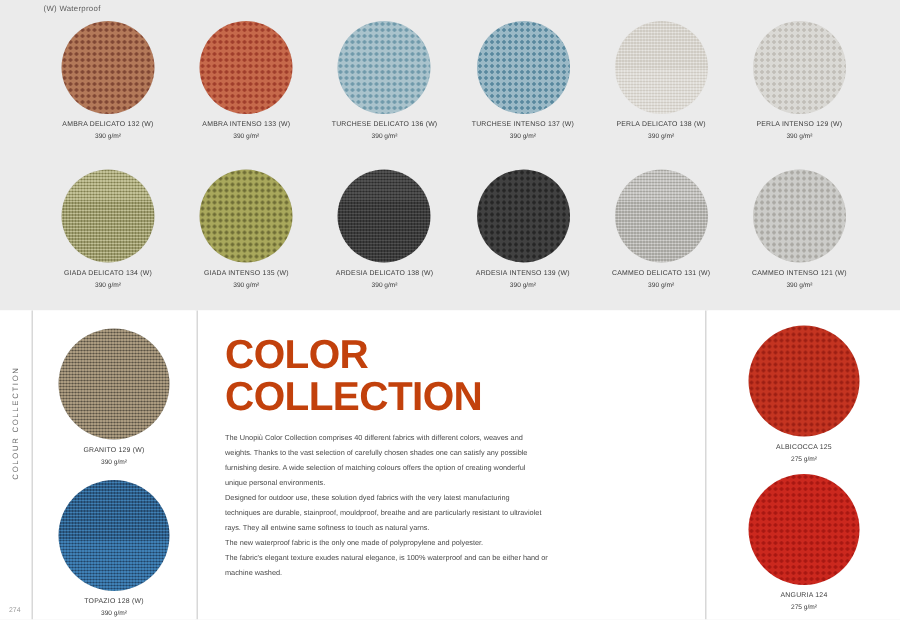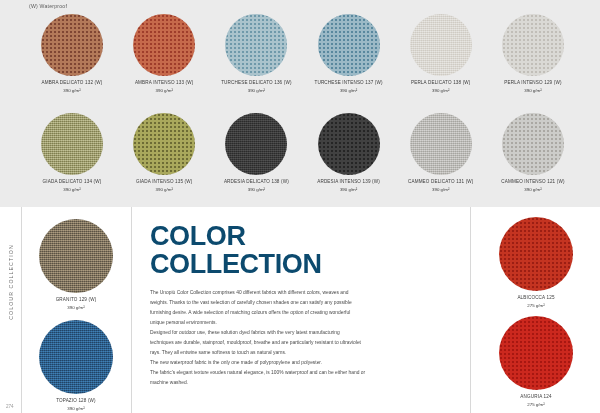--- a/index.html
+++ b/index.html
@@ -98,21 +98,21 @@
   }
   .col-left .disc { width: 74px; height: 74px; }
 
   .col-mid {
     position: absolute; left: 131px; top: 0; width: 340px; height: 206px;
     border-left: 1px solid #d8d8d8; border-right: 1px solid #d8d8d8;
     padding: 16px 14px 0 18px;
     background: #fff;
   }
   .title {
-    font-size: 27px; font-weight: bold; color: #0c4a6e;
+    font-size: 27px; font-weight: bold; color: #c2410c;
     line-height: 1.03; letter-spacing: -.4px; margin: 0 0 9px 0;
   }
   .body-copy p {
     margin: 0 0 1px 0;
     font-size: 4.9px; line-height: 1.85; color: #4a4a4a; text-align: left;
   }
 
   .col-right {
     position: absolute; left: 472px; top: 0; width: 128px; height: 206px;
     background: #fff;

